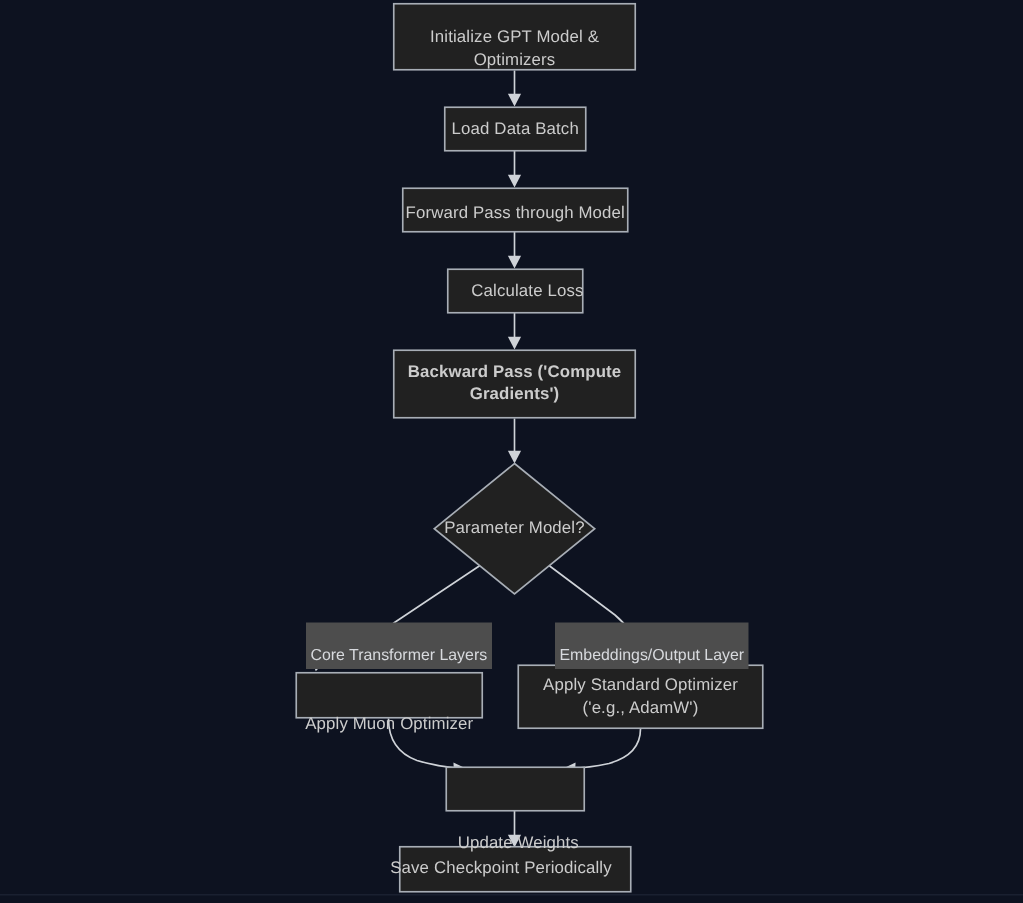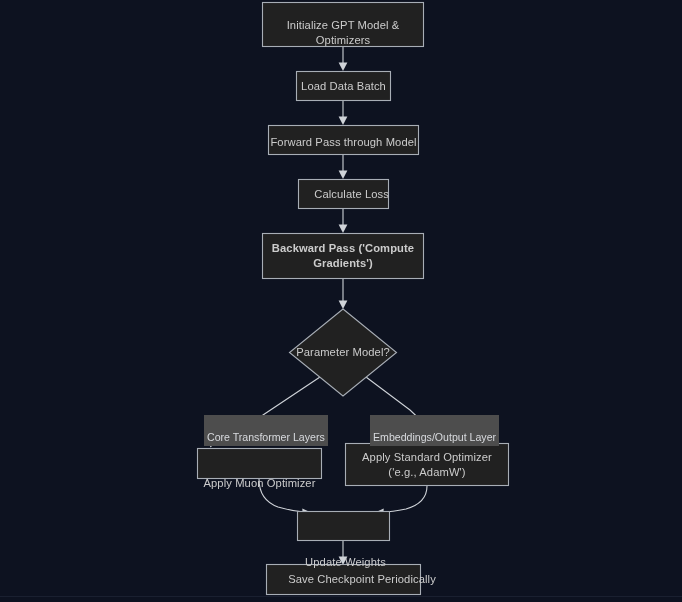--- a/index.html
+++ b/index.html
@@ -185,21 +185,21 @@
 
   <div class="node-label" style="left:345px; top:443px; width:164px; height:43px;text-align:right;">
     <span>Apply Standard Optimizer</span>
     <span>('e.g., AdamW')</span>
   </div>
 
   <div class="node-label" style="left:297px; top:511px; width:97px; height:30px;margin-top:36px;">
     <span>Update Weights</span>
   </div>
 
-  <div class="node-label" style="left:266px; top:564px; width:136px; height:31px;margin-left:28px;">
+  <div class="node-label" style="left:266px; top:564px; width:136px; height:31px;">
     <span>Save Checkpoint Periodically</span>
   </div>
 
   <div class="edge-label" style="left:204px; top:415px;">Core Transformer Layers</div>
 
   <div class="edge-label" style="left:370px; top:415px;">Embeddings/Output Layer</div>
 
   <div id="bottom-rule"></div>
 </div>
 

